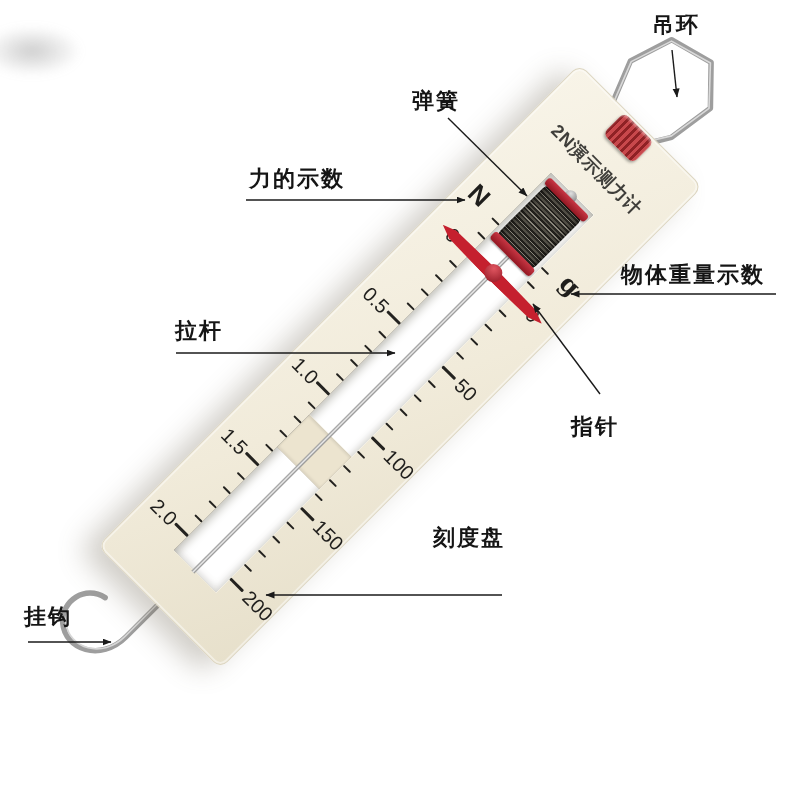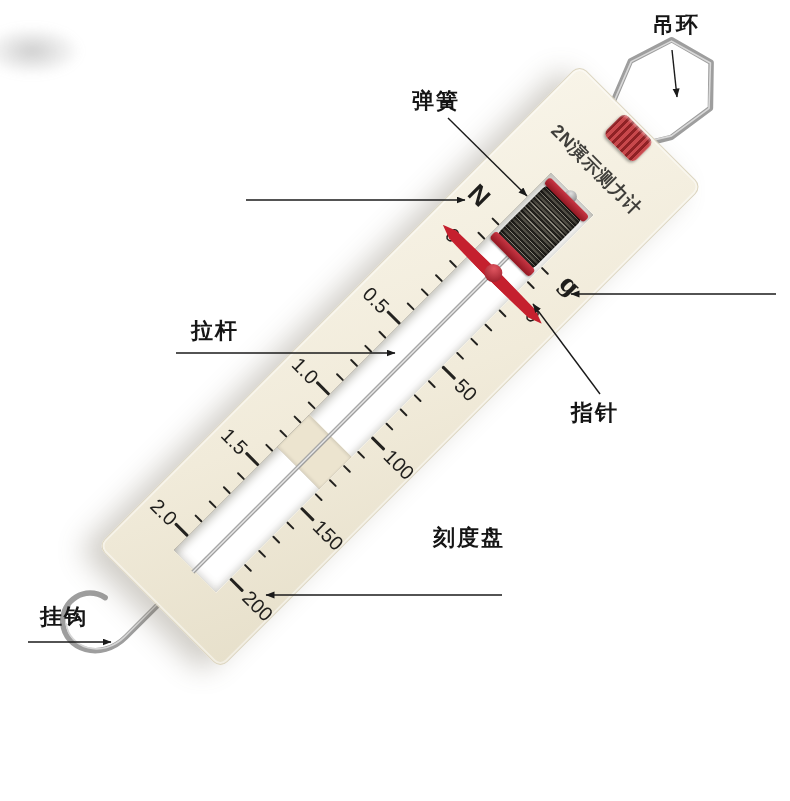--- a/index.html
+++ b/index.html
@@ -176,17 +176,19 @@
     <line x1="246" y1="200" x2="465" y2="200" stroke="#1a1a1a" stroke-width="1.4" marker-end="url(#arr)"></line>
     <line x1="776" y1="294" x2="571" y2="294" stroke="#1a1a1a" stroke-width="1.4" marker-end="url(#arr)"></line>
     <line x1="176" y1="353" x2="395" y2="353" stroke="#1a1a1a" stroke-width="1.4" marker-end="url(#arr)"></line>
     <line x1="600" y1="394" x2="533" y2="304" stroke="#1a1a1a" stroke-width="1.4" marker-end="url(#arr)"></line>
     <line x1="502" y1="595" x2="266" y2="595" stroke="#1a1a1a" stroke-width="1.4" marker-end="url(#arr)"></line>
     <line x1="28" y1="642" x2="111" y2="642" stroke="#1a1a1a" stroke-width="1.4" marker-end="url(#arr)"></line>
   </svg>
 
   <div class="ann" style="left:652px;top:10px">吊环</div>
   <div class="ann" style="left:412px;top:86px">弹簧</div>
-  <div class="ann" style="left:191px;top:316px">拉杆</div>
-  <div class="ann" style="left:571px;top:398px">指针</div>
+  <div class="ann" style="left:249px;top:164px">力的示数</div>
+  <div class="ann" style="left:621px;top:260px">物体重量示数</div>
+  <div class="ann" style="left:175px;top:316px">拉杆</div>
+  <div class="ann" style="left:571px;top:412px">指针</div>
   <div class="ann" style="left:433px;top:523px">刻度盘</div>
-  <div class="ann" style="left:40px;top:602px">挂钩</div>
+  <div class="ann" style="left:24px;top:602px">挂钩</div>
 </div>
 
 </body></html>

